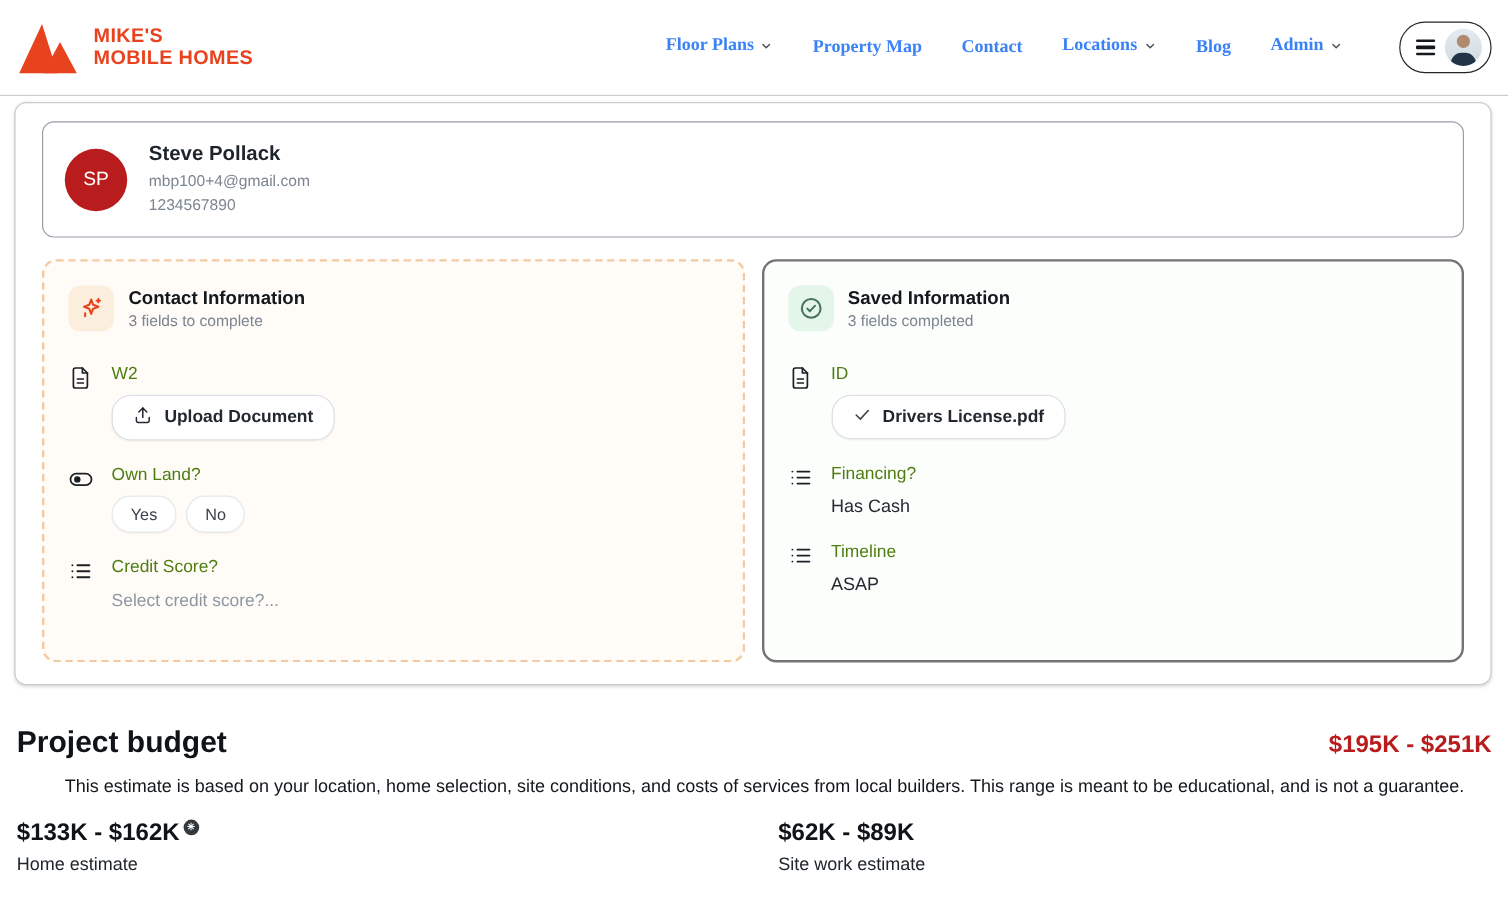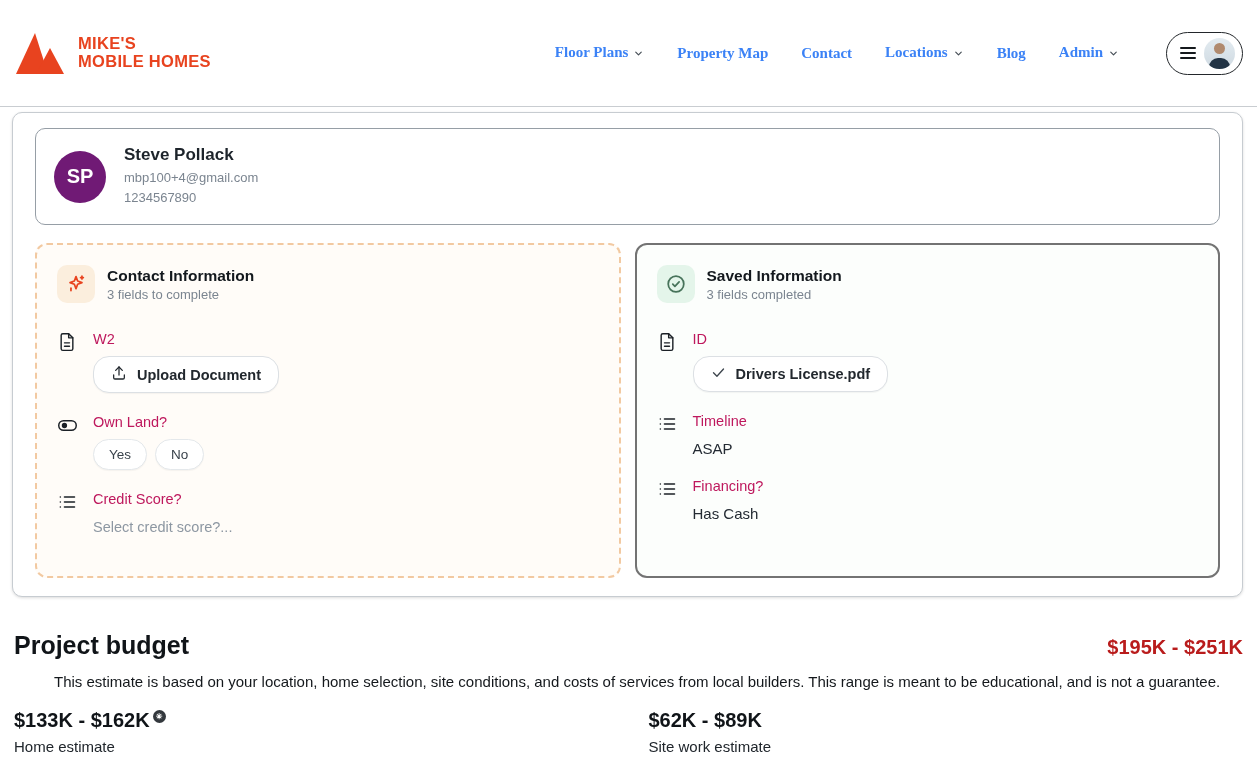--- a/index.html
+++ b/index.html
@@ -1,20 +1,20 @@
 <!DOCTYPE html>
 <html><head>
 <meta charset="utf-8">
 <style>
   * { box-sizing: border-box; margin: 0; padding: 0; }
   html,body { width:1257px; height:769px; overflow:hidden; background:#fff;
     font-family:"Liberation Sans", sans-serif; color:#15191d; }
 
   
-  header { height:107px; display:flex; align-items:center; padding:0 14px;
+  header { height:80px; display:flex; align-items:center; padding:0 14px;
     border-bottom:1px solid #c9cdd1; }
   .brand { display:flex; align-items:center; gap:12px; }
   .brand svg { display:block; }
   .brand-text { display:flex; flex-direction:column; line-height:1.08;
     color:#e8431f; font-size:16.5px; font-weight:600; letter-spacing:.3px; }
   nav { margin-left:auto; display:flex; align-items:center; gap:33px; }
   .nav-item { display:flex; gap:5px; font-size:15px;
     font-weight:600; color:#3b82f6; cursor:pointer; white-space:nowrap;font-family:Liberation Serif, serif; }
   .chev { display:inline-block; margin-top:2px; }
   .nav-pill { margin-left:14px; display:flex; align-items:center; gap:8px;
@@ -29,40 +29,40 @@
   .avatar-photo::after { content:""; position:absolute; bottom:-2px; left:5px;
     width:21px; height:13px; border-radius:9px 9px 0 0; background:#223445; }
 
   
   .lead-container { margin:5px 14px 0 12px; border:1px solid #c7ccd1;
     border-radius:10px; padding:15px 22px 18px 22px;
     box-shadow:0 1px 3px rgba(0,0,0,.14); background:#fff; }
   .user-card { border:1px solid #969ea6; border-radius:10px; padding:14px 18px;
     display:flex; align-items:center; gap:18px; min-height:97px; background:#fff; }
   .user-avatar-initials { width:52px; height:52px; border-radius:50%;
-    background:#701a75; color:#fff; font-size:20px; font-weight:700;
+    background:#b91c1c; color:#fff; font-size:16px; font-weight:400;
     display:flex; align-items:center; justify-content:center; flex:0 0 auto; }
   .user-name { font-size:17px; font-weight:700; color:#1d242b; margin-bottom:3px; }
   .user-meta { font-size:13px; color:#7b8590; line-height:1.55; }
 
   .panels { margin-top:18px; display:grid; grid-template-columns:1fr 1fr; gap:14px; }
   .panel { border-radius:12px; padding:20px; min-height:302px; }
   .panel.unfilled { border:2px dashed #f2c9a1; background:#fffcf8; }
   .panel.saved { border:2px solid #737373; background:#fcfefc; }
   .panel-head { display:flex; align-items:center; gap:12px; margin-bottom:28px; }
   .panel-icon-box { width:38px; height:38px; border-radius:10px;
     display:flex; align-items:center; justify-content:center; flex:0 0 auto; }
   .panel.unfilled .panel-icon-box { background:#fbeedd; }
   .panel.saved .panel-icon-box { background:#e4f5ea; }
   .panel-title { font-size:15.5px; font-weight:700; color:#13181d; }
   .panel-sub { font-size:13px; color:#7b8590; margin-top:2px; }
 
   .field-row { display:flex; gap:14px; margin-bottom:21px; }
   .field-icon { width:22px; flex:0 0 auto; padding-top:1px; }
-  .field-label { font-size:14.5px; color:#be185d; margin-bottom:9px; }
+  .field-label { font-size:14.5px; color:#4d7c0f; margin-bottom:9px; }
   .field-value { font-size:15px; color:#242b33; margin-top:11px; }
 
   .btn { display:inline-flex; align-items:center; gap:10px; background:#fff;
     border:1px solid #dcе0e4; border:1px solid #dce0e4; border-radius:16px;
     padding:8px 17px; font-size:14.5px; font-weight:600; color:#22282e;
     cursor:pointer; box-shadow:0 1px 1px rgba(0,0,0,.04); font-family:inherit; }
   .btn-small { padding:7px 15px; font-size:13.5px; font-weight:400; color:#39424b;
     border-color:#e4e8eb; }
   .yn-group { display:flex; gap:8px; }
   .select-placeholder { font-size:14.5px; color:#8d97a2; margin-top:12px; cursor:pointer; }
@@ -259,39 +259,39 @@
             <svg width="20" height="20" viewBox="0 0 24 24" fill="none" stroke="#1b2026" stroke-width="1.9" stroke-linecap="round" stroke-linejoin="round">
               <line x1="9" y1="6" x2="21" y2="6"></line>
                 <line x1="9" y1="12" x2="21" y2="12"></line>
                 <line x1="9" y1="18" x2="21" y2="18"></line>
               <line x1="4" y1="6" x2="4.01" y2="6"></line>
                 <line x1="4" y1="12" x2="4.01" y2="12"></line>
                 <line x1="4" y1="18" x2="4.01" y2="18"></line>
             </svg>
           </span>
           <div>
-            <div class="field-label" style="margin-bottom:0">Timeline</div>
-            <div class="field-value">ASAP</div>
+            <div class="field-label" style="margin-bottom:0">Financing?</div>
+            <div class="field-value">Has Cash</div>
           </div>
         </div>
 
         <div class="field-row">
           <span class="field-icon">
             <svg width="20" height="20" viewBox="0 0 24 24" fill="none" stroke="#1b2026" stroke-width="1.9" stroke-linecap="round" stroke-linejoin="round">
               <line x1="9" y1="6" x2="21" y2="6"></line>
                 <line x1="9" y1="12" x2="21" y2="12"></line>
                 <line x1="9" y1="18" x2="21" y2="18"></line>
               <line x1="4" y1="6" x2="4.01" y2="6"></line>
                 <line x1="4" y1="12" x2="4.01" y2="12"></line>
                 <line x1="4" y1="18" x2="4.01" y2="18"></line>
             </svg>
           </span>
           <div>
-            <div class="field-label" style="margin-bottom:0">Financing?</div>
-            <div class="field-value">Has Cash</div>
+            <div class="field-label" style="margin-bottom:0">Timeline</div>
+            <div class="field-value">ASAP</div>
           </div>
         </div>
       </div>
 
     </div>
   </section>
 
   <section class="budget">
     <div class="budget-head">
       <h2 class="budget-title">Project budget</h2>

